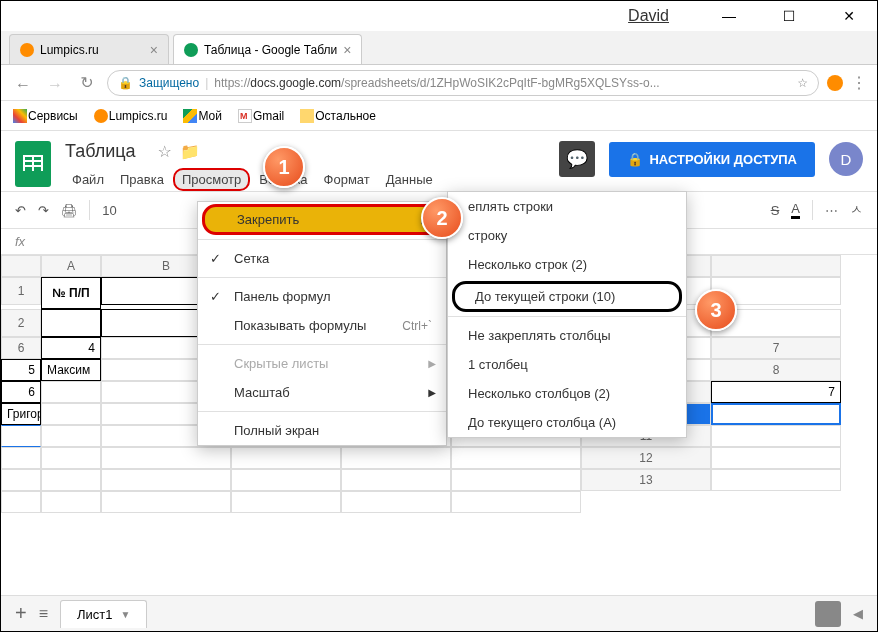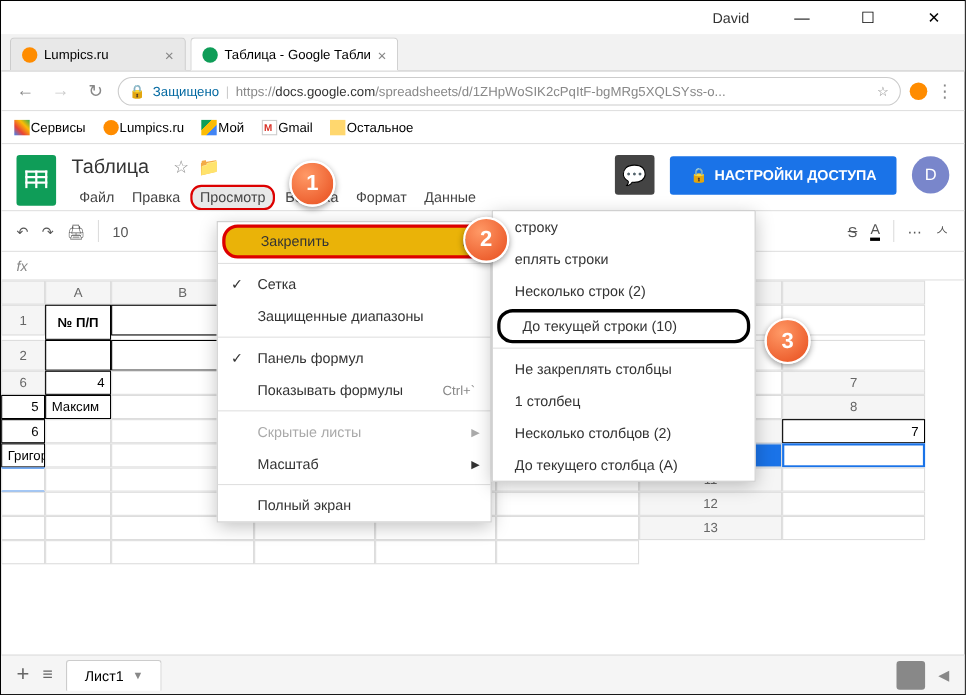--- a/index.html
+++ b/index.html
@@ -1,18 +1,18 @@
 <!DOCTYPE html>
 <html><head>
 <meta charset="utf-8">
 <style>
 * { margin:0; padding:0; box-sizing:border-box; font-family:Arial,sans-serif; }
 body { background:#fff; width:878px; height:632px; position:relative; overflow:hidden; border:1px solid #000; }
 .titlebar { height:30px; background:#fff; display:flex; align-items:center; padding:0 8px; justify-content:flex-end; gap:20px; }
-.titlebar .user-label { font-size:13px; color:#333; margin-right:8px; }
+.titlebar .user-label { font-size:16px; color:#333; margin-right:20px; text-decoration:underline; }
 .win-btn { width:40px; height:30px; display:flex; align-items:center; justify-content:center; font-size:14px; }
 .tabs { height:34px; background:#f2f2f2; display:flex; align-items:flex-end; padding-left:8px; border-bottom:1px solid #ccc; }
 .tab { height:30px; background:#fff; border:1px solid #ccc; border-bottom:none; border-radius:4px 4px 0 0; padding:0 10px; display:flex; align-items:center; gap:6px; font-size:12px; margin-right:4px; min-width:160px; position:relative; }
 .tab.inactive { background:#e8e8e8; }
 .tab-close { margin-left:auto; color:#888; font-size:14px; }
 .favicon { width:14px; height:14px; border-radius:50%; }
 .fav-orange { background:#ff8c00; }
 .fav-green { background:#0f9d58; }
 .addrbar { height:36px; display:flex; align-items:center; padding:0 10px; gap:8px; border-bottom:1px solid #e0e0e0; }
 .nav-arrow { color:#888; font-size:16px; width:24px; text-align:center; }
@@ -281,23 +281,20 @@
 <div class="menu menu1">
   <div class="menu-item hl">
       <span>Закрепить</span>
       <span class="arrow">▶</span>
     </div>
   <div class="menu-sep"></div>
   <div class="menu-item">
       <span class="check">✓</span>
       <span>Сетка</span>
     </div>
-  <div class="menu-item">
-      <span>Защищенные диапазоны</span>
-    </div>
   <div class="menu-sep"></div>
   <div class="menu-item">
       <span class="check">✓</span>
       <span>Панель формул</span>
     </div>
   <div class="menu-item">
       <span>Показывать формулы</span>
       <span class="shortcut">Ctrl+`</span>
     </div>
   <div class="menu-sep"></div>
@@ -310,24 +307,24 @@
       <span class="arrow">▶</span>
     </div>
   <div class="menu-sep"></div>
   <div class="menu-item">
       <span>Полный экран</span>
     </div>
 </div>
 
 <div class="menu menu2">
   <div class="menu-item">
+      <span>еплять строки</span>
+    </div>
+  <div class="menu-item">
       <span>строку</span>
-    </div>
-  <div class="menu-item">
-      <span>еплять строки</span>
     </div>
   <div class="menu-item">
       <span>Несколько строк (2)</span>
     </div>
   <div class="menu-item hl">
       <span>До текущей строки (10)</span>
     </div>
   <div class="menu-sep"></div>
   <div class="menu-item">
       <span>Не закреплять столбцы</span>

